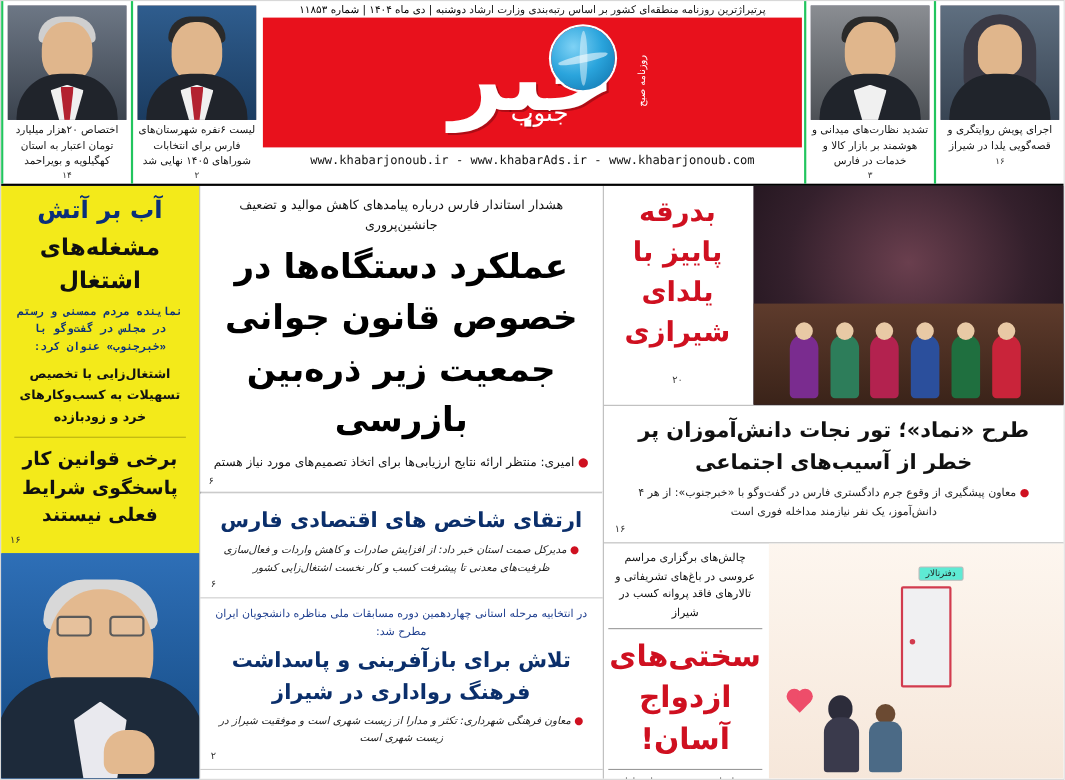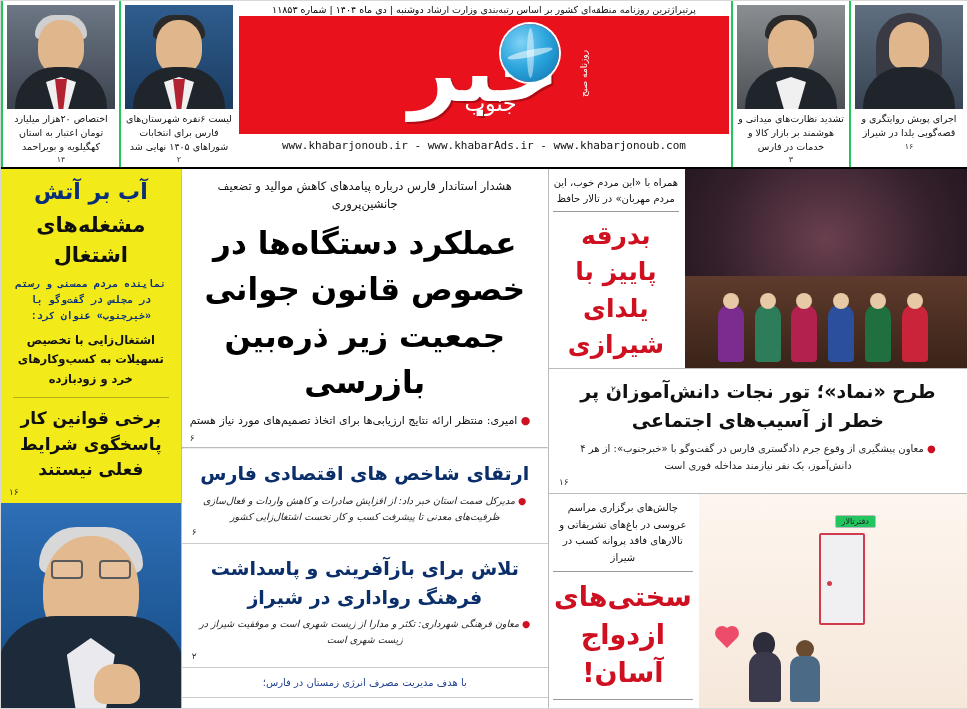--- a/index.html
+++ b/index.html
@@ -234,21 +234,21 @@
   .lead-head {
     font-size: 31px;
     font-weight: bold;
     line-height: 1.5;
     text-align: center;
     color: #000;
     padding: 2px 6px 4px;
   }
   .lead-sub {
     font-size: 11px;
-    text-align: left;
+    text-align: center;
     color: #111;
     padding: 2px 8px 4px;
     line-height: 1.6;
   }
   .lead-sub .bullet { color:#cf1020; }
   .lead-page { font-size: 9px; color:#333; text-align: left; padding: 0 8px 4px; }
   .hr-thin { border-top: 1px solid #bbb; margin: 0; }
 
   .news-item { padding: 7px 10px 6px; border-bottom: 1px solid #ccc; }
   .ni-kicker { font-size: 10px; color:#1f3f8f; line-height: 1.6; text-align: center; }
@@ -302,21 +302,21 @@
   .tbl-img-bg {
     position:absolute; inset:0;
     background: linear-gradient(#fdf6ef 0%, #f6e7da 100%);
   }
   .door {
     position:absolute; right:38%; top:18%; width:46px; height:92px;
     background:#f0f0f2; border:2px solid #d23b4e; border-radius:2px;
   }
   .door .knob { position:absolute; left:6px; top:46px; width:5px;height:5px;border-radius:50%; background:#d23b4e; }
   .sign {
-    position:absolute; right:34%; top:10%; background:#22c55e; border:1px solid #bbb;
+    position:absolute; right:34%; top:10%; background:#5eead4; border:1px solid #bbb;
     font-size:8px; padding:1px 6px; color:#222; border-radius:2px;
   }
   .person-f {
     position:absolute; left:18%; bottom:6px; width:36px; height:70px;
   }
   .person-f .hd { position:absolute; top:0; left:6px; width:22px;height:24px; background:#2c2c3a; border-radius:50% 50% 45% 45%; }
   .person-f .bd { position:absolute; top:20px; left:2px; width:32px;height:50px; background:#3a3a4c; border-radius:14px 14px 3px 3px; }
   .person-m {
     position:absolute; left:34%; bottom:6px; width:30px; height:62px;
   }
@@ -437,21 +437,20 @@
           <div class="stage-bg"></div>
           <div class="stage-strip"></div>
           <div class="perf" style="right:14%; background:#c9243a;"></div>
           <div class="perf" style="right:27%; background:#1f6f3f;"></div>
           <div class="perf" style="right:40%; background:#2b4f9c;"></div>
           <div class="perf" style="right:53%; background:#b3224f;"></div>
           <div class="perf" style="right:66%; background:#2d7d5a;"></div>
           <div class="perf" style="right:79%; background:#7a2c8f;"></div>
         </div>
         <div class="promo-txt">
-          <div class="promo-kicker">همراه با «این مردم خوب، این مردم مهربان» در تالار حافظ</div>
           <div class="promo-head">بدرقه پاییز با یلدای شیرازی</div>
           <div class="promo-page">۲۰</div>
         </div>
       </div>
 
       <div class="mid-story">
         <div class="mid-head">طرح «نماد»؛ تور نجات دانش‌آموزان پر خطر از آسیب‌های اجتماعی</div>
         <div class="mid-lead"><span class="bullet">●</span> <span>معاون پیشگیری از وقوع جرم دادگستری فارس در گفت‌وگو با «خبرجنوب»: از هر ۴ دانش‌آموز، یک نفر نیازمند مداخله فوری است</span></div>
         <div class="mid-page">۱۶</div>
       </div>
@@ -489,20 +488,21 @@
       <div class="lead-page">۶</div>
       <hr class="hr-thin">
 
       <div class="news-item">
         <div class="ni-head">ارتقای شاخص های اقتصادی فارس</div>
         <div class="ni-sub"><span class="bullet">●</span> <span>مدیرکل صمت استان خبر داد: از افزایش صادرات و کاهش واردات و فعال‌سازی ظرفیت‌های معدنی تا پیشرفت کسب و کار نخست اشتغال‌زایی کشور</span></div>
         <div class="ni-page">۶</div>
       </div>
 
       <div class="news-item">
+        <div class="ni-kicker">در انتخابیه مرحله استانی چهاردهمین دوره مسابقات ملی مناظره دانشجویان ایران مطرح شد:</div>
         <div class="ni-head">تلاش برای بازآفرینی و پاسداشت فرهنگ رواداری در شیراز</div>
         <div class="ni-sub"><span class="bullet">●</span> <span>معاون فرهنگی شهرداری: تکثر و مدارا از زیست شهری است و موفقیت شیراز در زیست شهری است</span></div>
         <div class="ni-page">۲</div>
       </div>
 
       <div class="news-item">
         <div class="ni-kicker">با هدف مدیریت مصرف انرژی زمستان در فارس؛</div>
 
       </div>
 

